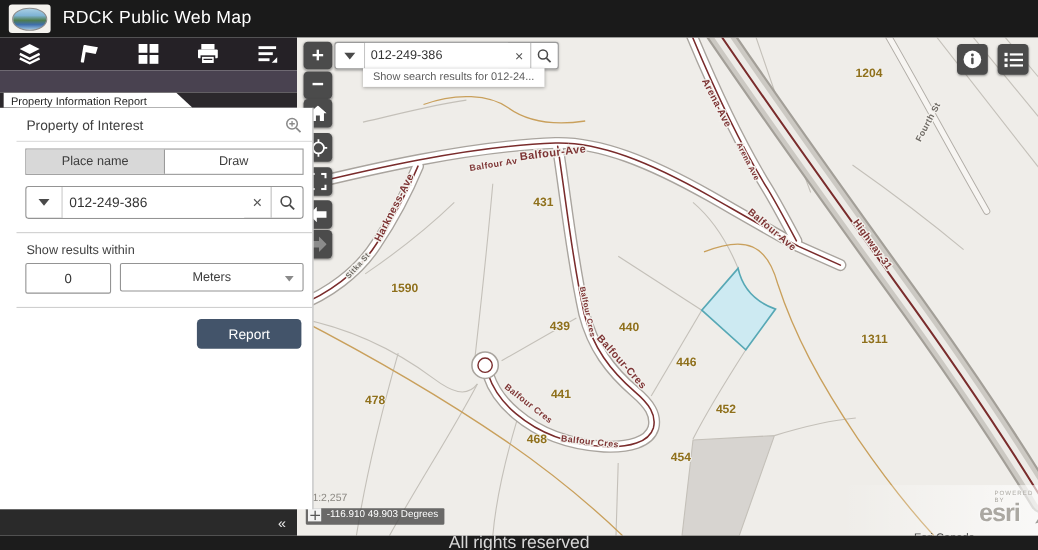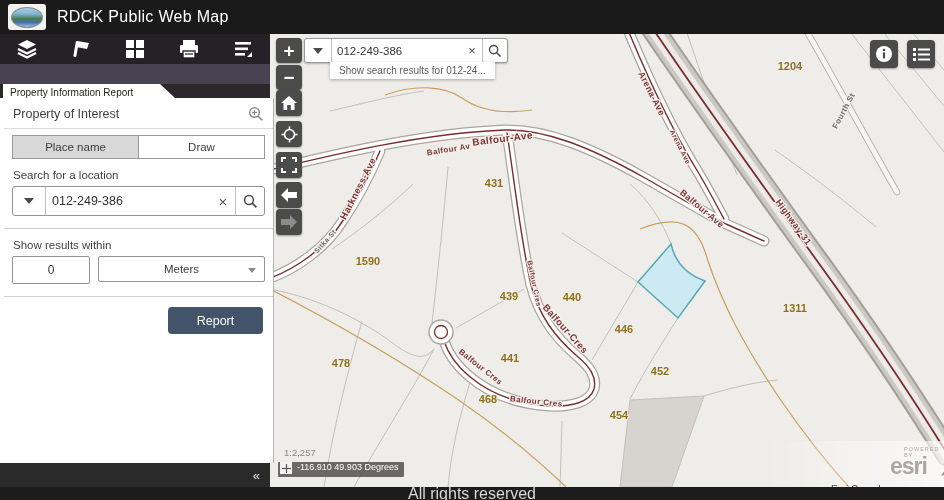--- a/index.html
+++ b/index.html
@@ -15,21 +15,21 @@
   .title{color:#fff;font-size:16px;margin-left:11px;letter-spacing:.3px;}
   
   .toolbar{position:absolute;left:0;top:34px;width:270px;height:30px;background:#252126;
            display:flex;align-items:center;justify-content:space-around;z-index:5;}
   .tool-btn{width:34px;height:26px;display:flex;align-items:center;justify-content:center;cursor:pointer;}
   .strip{position:absolute;left:0;top:64px;width:270px;height:20px;background:#494250;z-index:5;}
   .tabbar{position:absolute;left:0;top:84px;width:270px;height:14px;background:#2b282c;z-index:5;}
   .panel-tab{position:absolute;left:3px;top:0;height:14px;width:172px;background:#fff;
              clip-path:polygon(0 0,calc(100% - 15px) 0,100% 100%,0 100%);
              font-size:10px;color:#1e1e1e;display:flex;align-items:flex-end;padding-left:7px;box-sizing:border-box;}
-  .panel{position:absolute;left:4px;top:98px;width:270px;height:365px;background:#fff;
+  .panel{position:absolute;left:15px;top:98px;width:270px;height:365px;background:#fff;
          border-right:1px solid #b3b3b3;box-sizing:border-box;z-index:5;font-size:11.5px;color:#3f3f3f;}
   .poi-row{display:flex;align-items:center;justify-content:space-between;margin:8px 9px 6px 9px;font-size:12.5px;}
   .rule{border:none;border-top:1px solid #dcdcdc;margin:0 0 6px 0;}
   .seg{display:flex;margin:2px 8px 10px 8px;border:1px solid #9a9a9a;height:22px;}
   .seg-cell{flex:1;display:flex;align-items:center;justify-content:center;font-size:11.5px;color:#3d3d3d;cursor:pointer;}
   .seg-cell.active{background:#d8d8d8;}
   .seg-cell + .seg-cell{border-left:1px solid #9a9a9a;}
   .lab{margin:0 9px 5px 9px;}
   .searchbox{display:flex;align-items:stretch;margin:0 8px;border:1px solid #949494;border-radius:3px;height:28px;background:#fff;}
   .dd-btn{width:32px;display:flex;align-items:center;justify-content:center;border-right:1px solid #bfbfbf;cursor:pointer;}
@@ -154,21 +154,20 @@
   </div>
   <hr class="rule">
   <div class="seg">
     <div class="seg-cell active">
       <span>Place name</span>
     </div>
     <div class="seg-cell">
       <span>Draw</span>
     </div>
   </div>
-  <div class="lab">Search for a location</div>
   <div class="searchbox">
     <div class="dd-btn">
         <span class="caret"></span>
       </div>
     <input type="text" value="012-249-386" style="">
     <div class="clear-x">×</div>
     <div class="mag-btn">
       <svg width="15" height="15" viewBox="0 0 15 15">
         <circle cx="6" cy="6" r="4.4" fill="none" stroke="#4a4a4a" stroke-width="1.5"></circle>
         <line x1="9.4" y1="9.4" x2="13.4" y2="13.4" stroke="#4a4a4a" stroke-width="1.7"></line>

